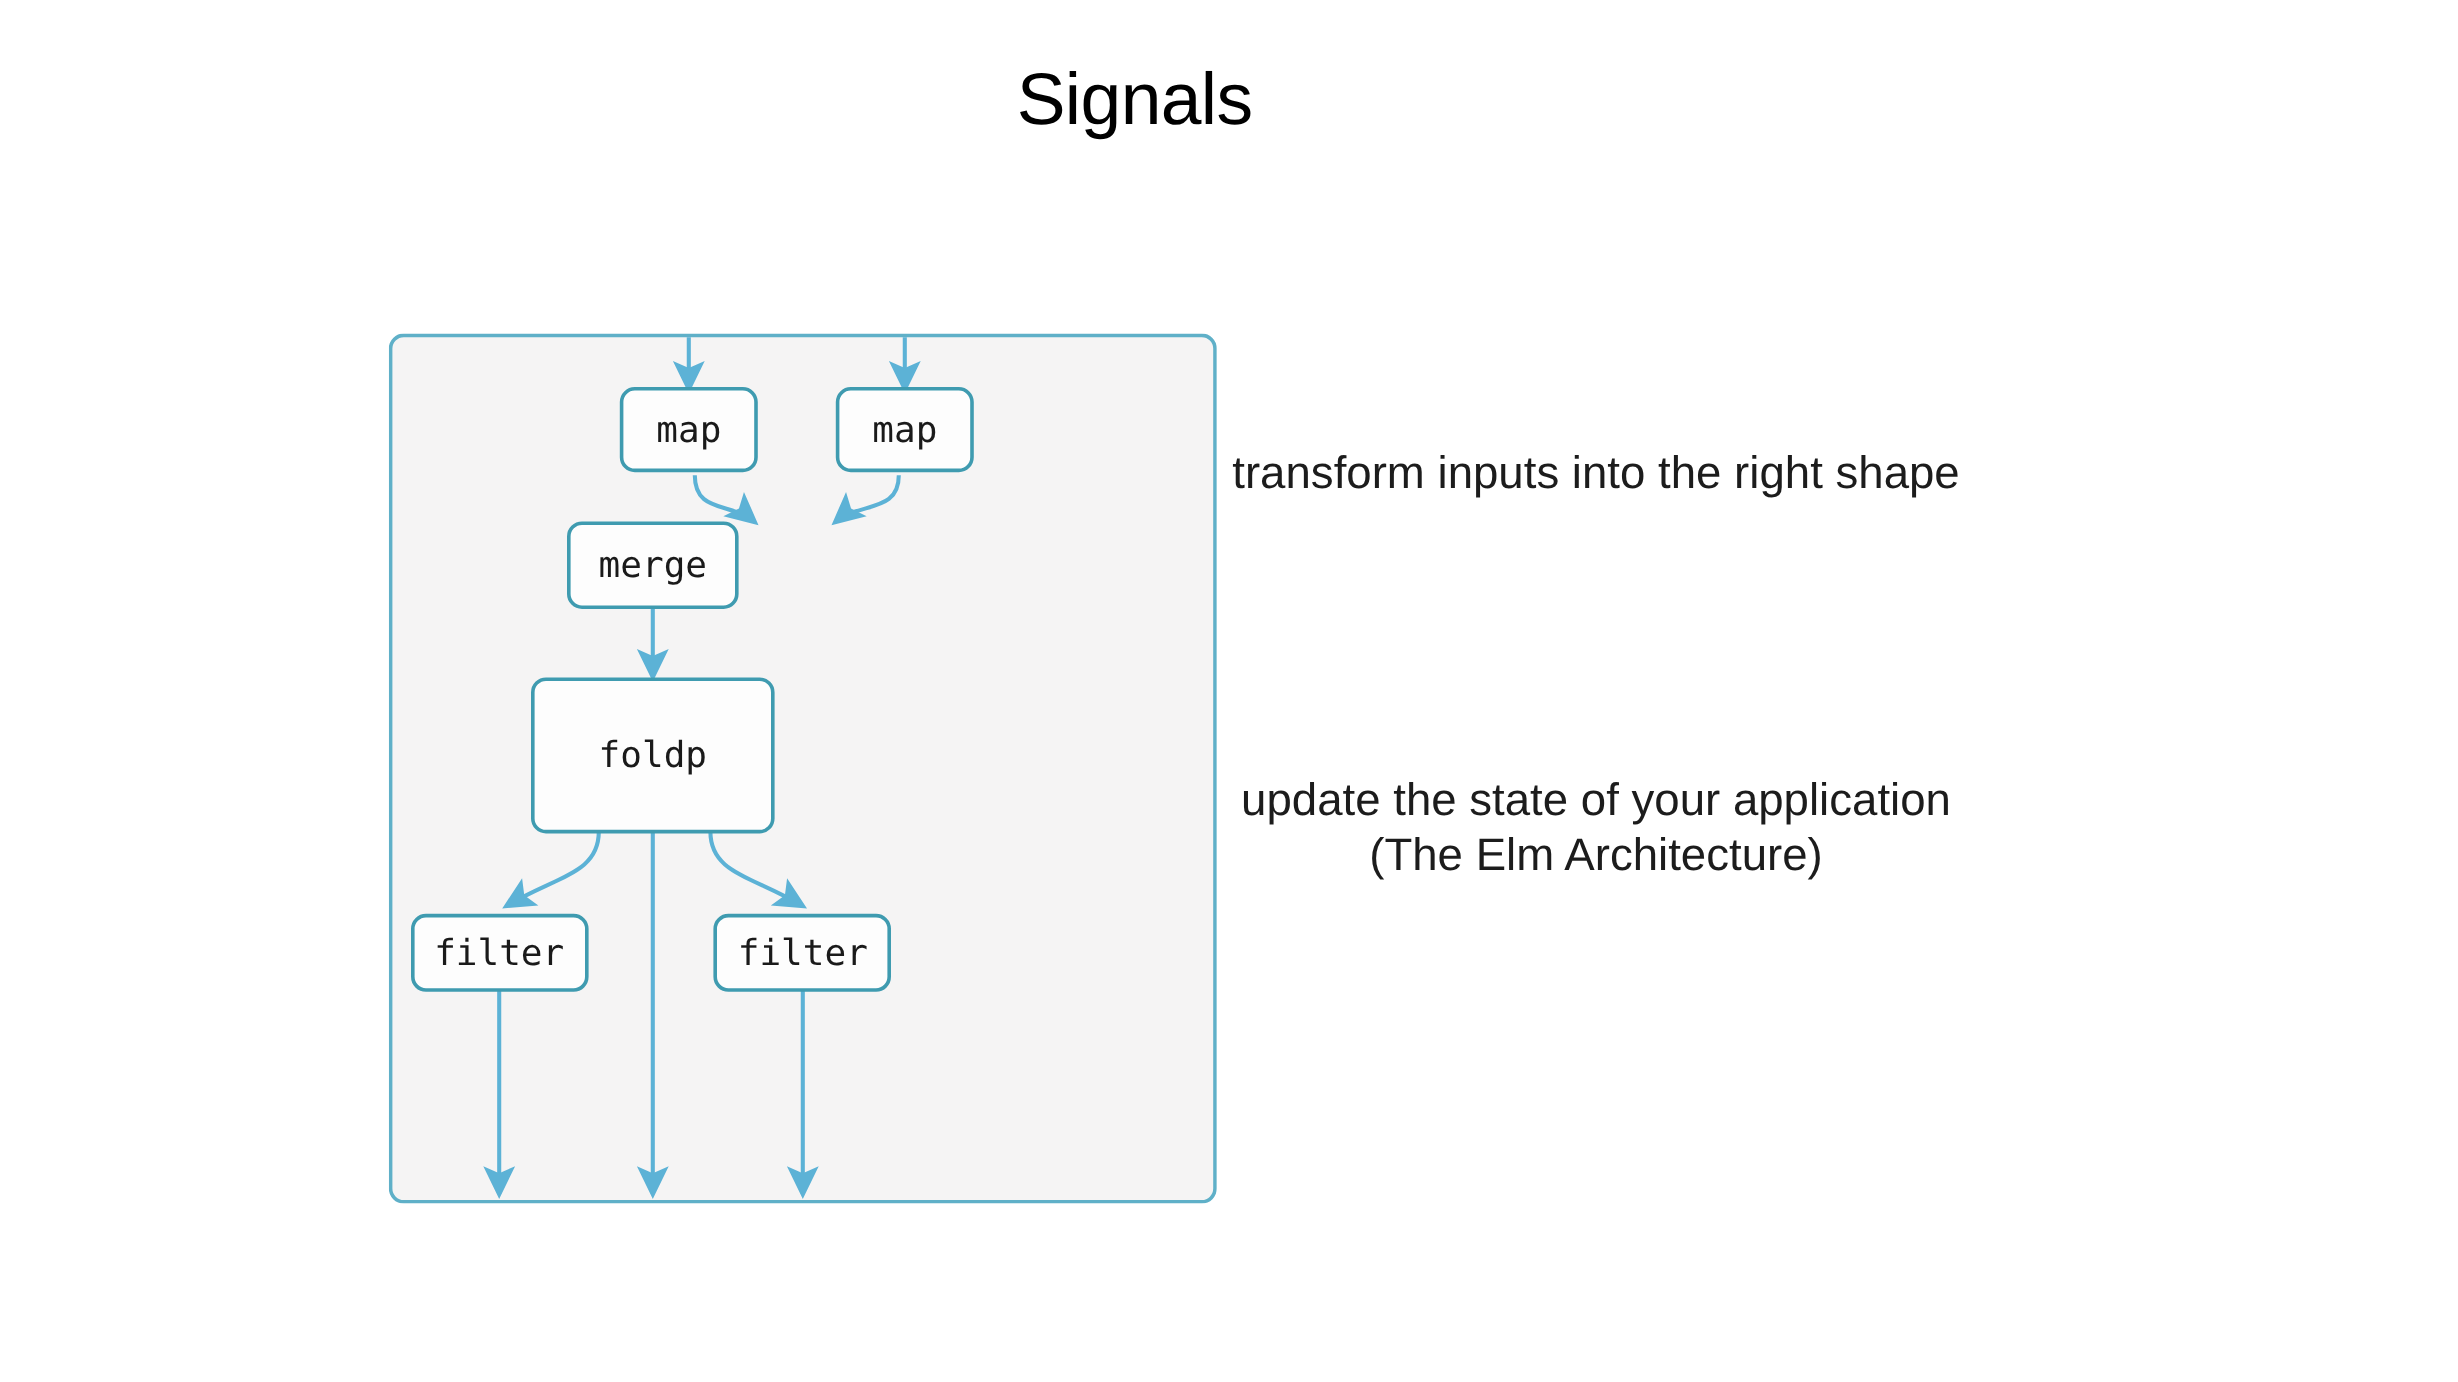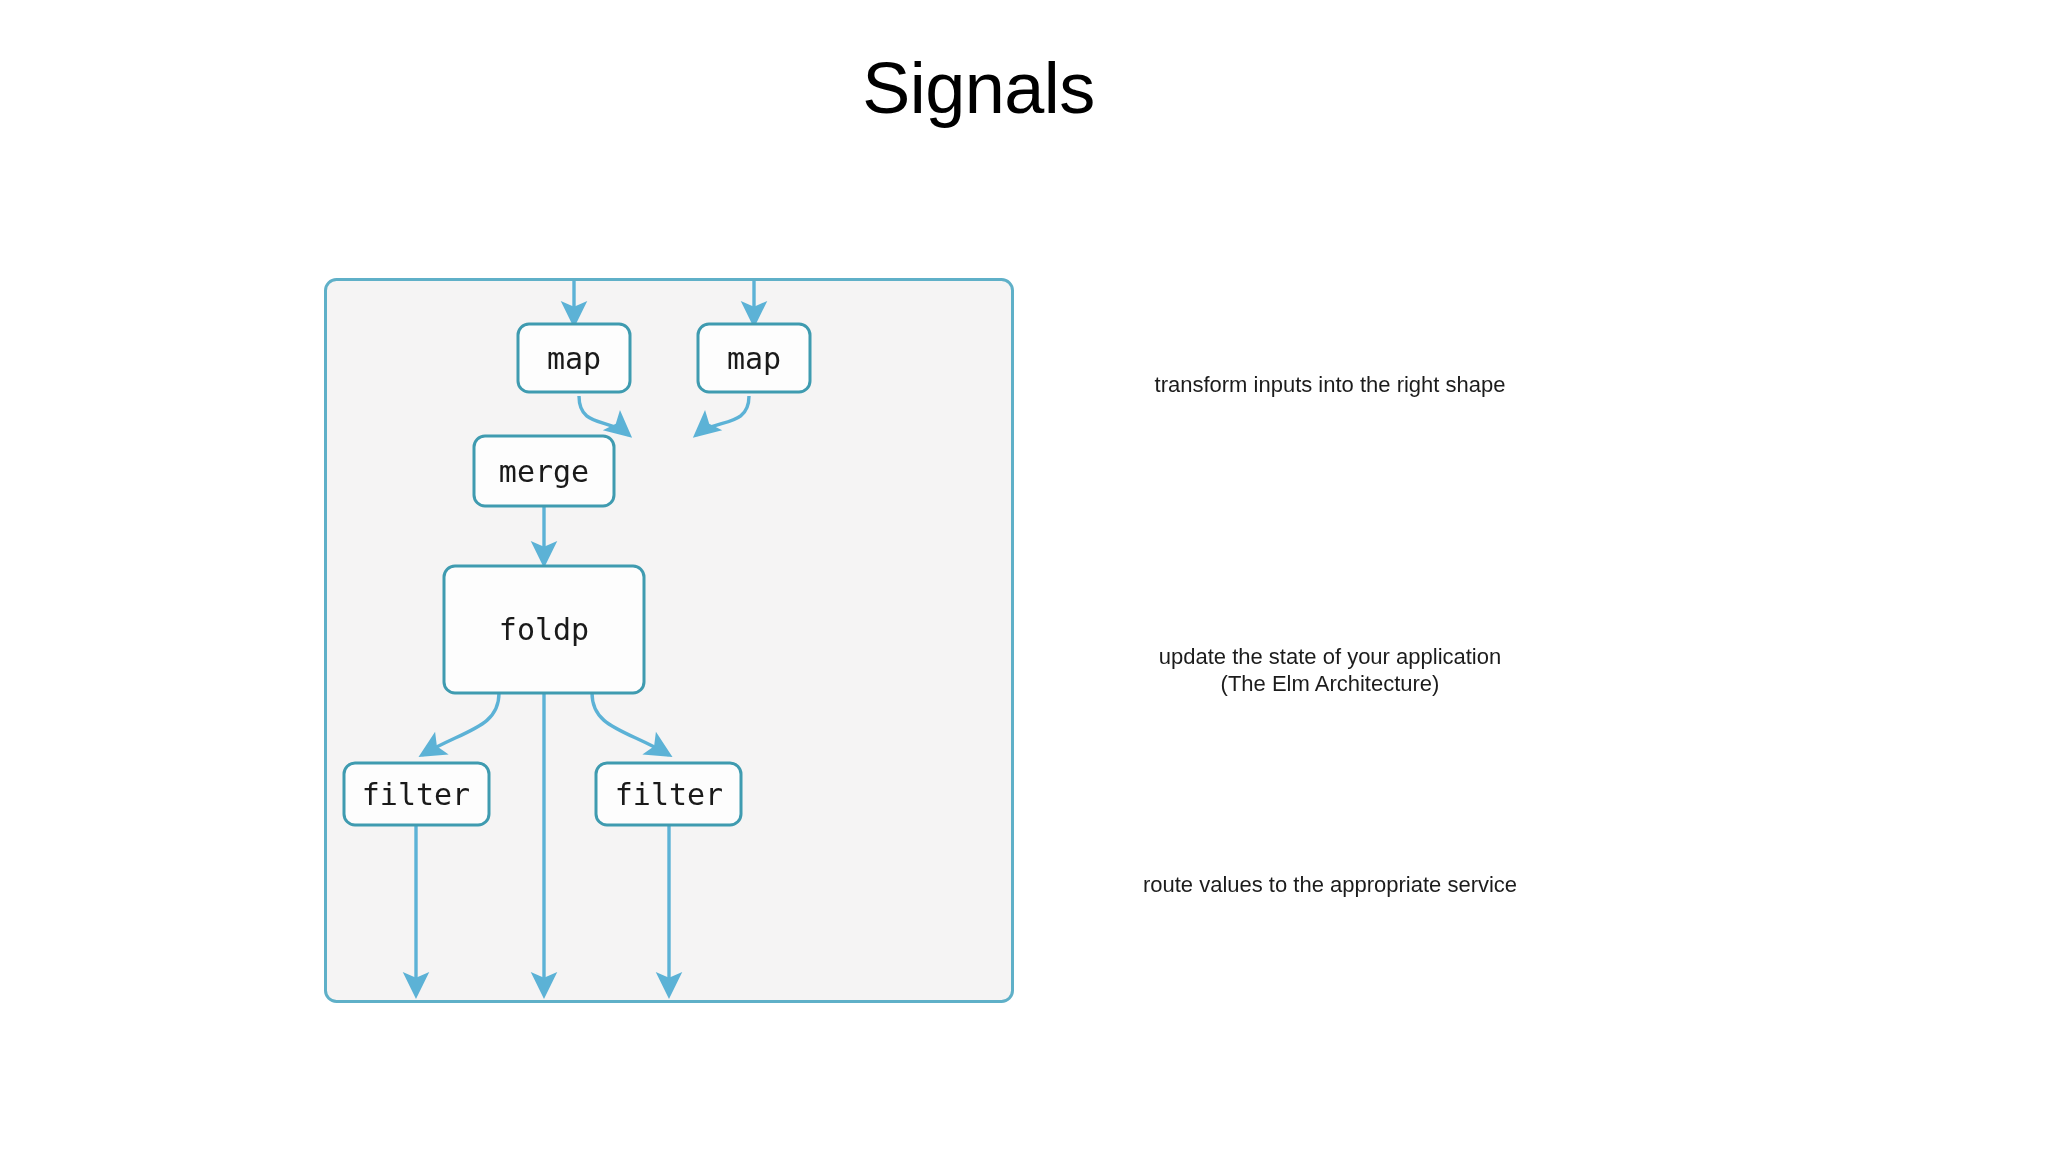--- a/index.html
+++ b/index.html
@@ -17,26 +17,25 @@
   }
 
   
   #slide-title {
     position: absolute;
     left: 0;
     top: 52px;
     width: 1891px;
     text-align: center;
     font-family: "Liberation Sans", sans-serif;
-    font-size: 72px;
+    font-size: 61px;
     font-weight: 400;
     color: #000000;
     letter-spacing: -0.5px;
     line-height: 1;
-    margin-left: 33px;
   }
 
   
   #diagram-panel {
     position: absolute;
     left: 298px;
     top: 278px;
     width: 690px;
     height: 663px;
     padding-left: 26px;
@@ -61,21 +60,21 @@
     left: 1020px;
     top: 278px;
     width: 620px;
     height: 725px;
   }
   .annotation {
     position: absolute;
     width: 620px;
     text-align: center;
     font-family: "Liberation Sans", sans-serif;
-    font-size: 22px;
+    font-size: 38px;
     font-weight: 400;
     color: #1c1c1c;
     line-height: 1.22;
     white-space: pre-line;
   }
   .annotation.a0 { top: 94px; }
   .annotation.a1 { top: 244px; }
   .annotation.a2 { top: 366px; }
   .annotation.a3 { top: 594px; }
 </style>
@@ -144,14 +143,13 @@
       <text class="node-label" x="345" y="518">filter</text>
     </g>
 
   </svg>
 </div>
 
 <div id="annotations">
   <div class="annotation a0">transform inputs into the right shape</div>
   <div class="annotation a2">update the state of your application
 (The Elm Architecture)</div>
-  <div class="annotation a3">route values to the appropriate service</div>
 </div>
 
 </body></html>

